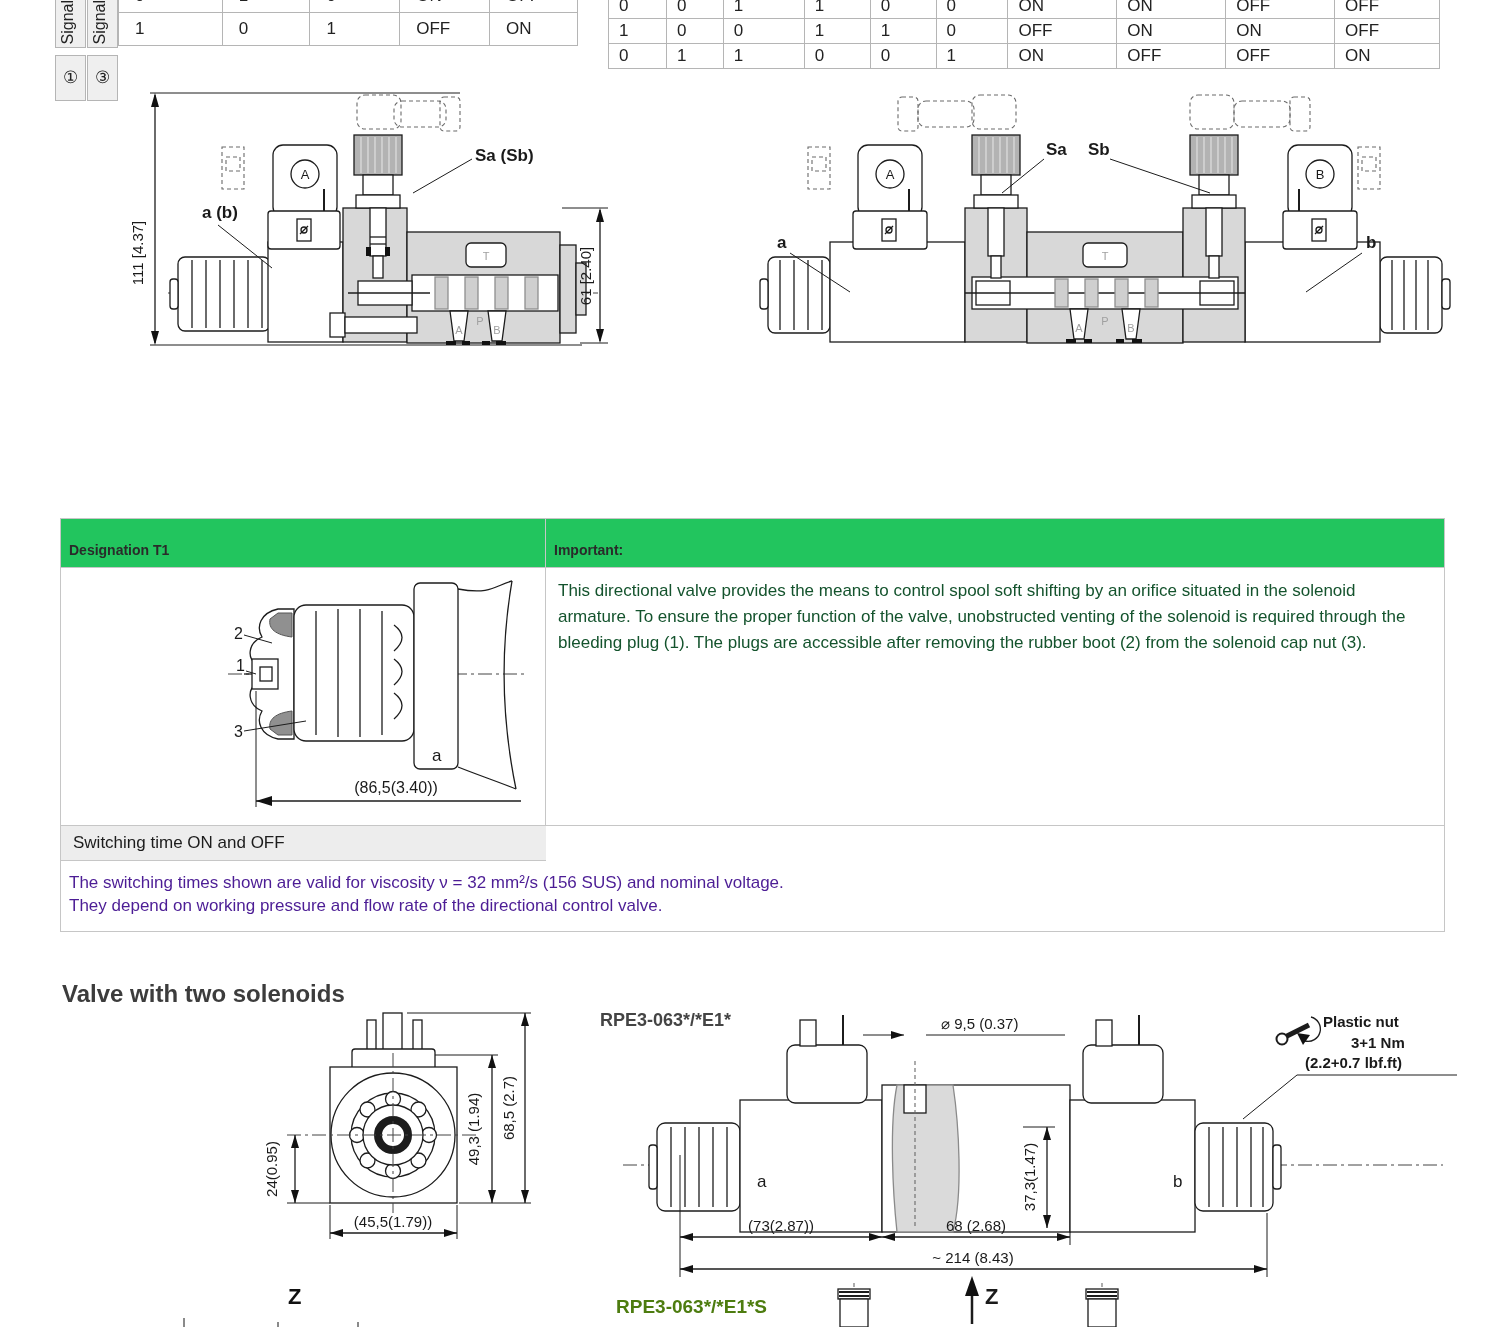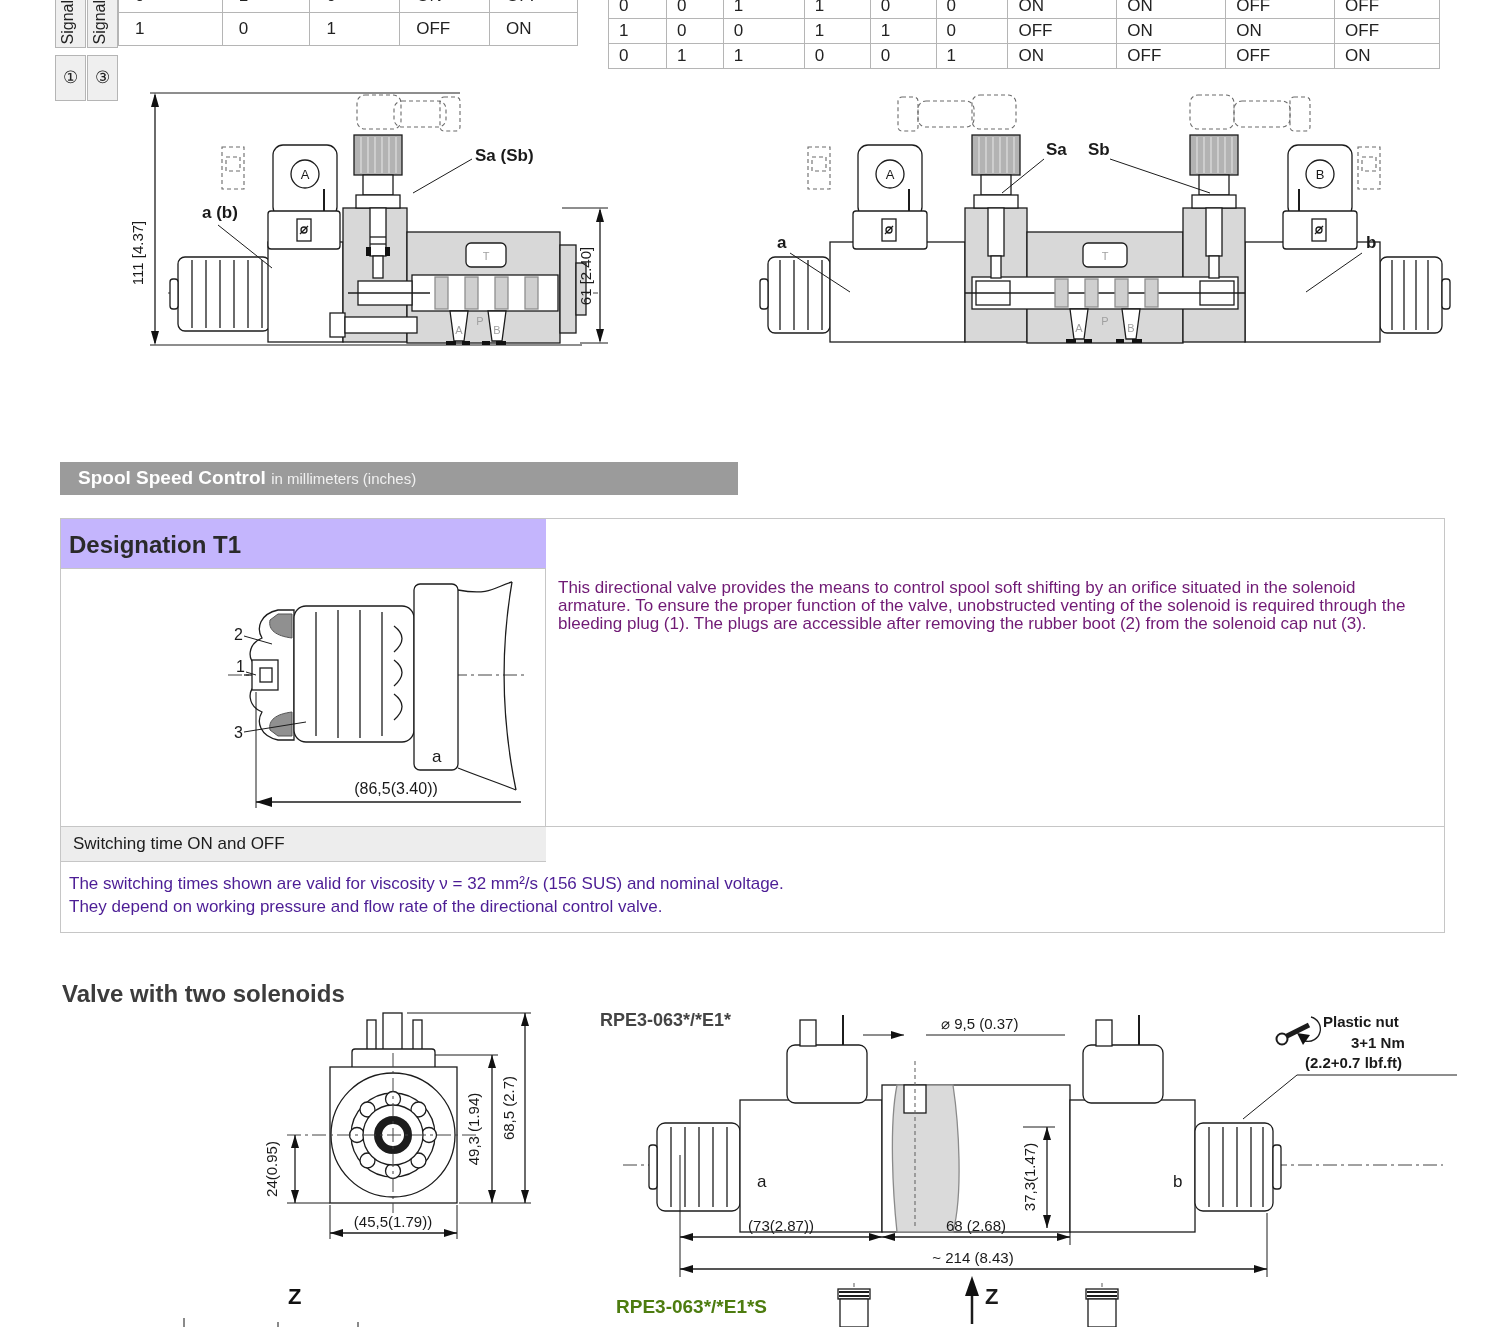--- a/index.html
+++ b/index.html
@@ -22,24 +22,24 @@
   
   .bar { position:absolute; left:60px; width:678px; height:33px; background:#9b9b9b; }
   .bar .t { position:absolute; left:18px; top:5px; font-size:19px; font-weight:bold; color:#fff; }
   .bar .s { font-size:15px; font-weight:normal; color:#f0f0f0; }
 
   
   .stable { position:absolute; left:60px; top:518px; width:1385px; border:1px solid #c6c6c6; background:#fff; }
   .srow { display:flex; width:100%; }
   .scell { border-right:1px solid #c6c6c6; border-bottom:1px solid #c6c6c6; }
   .scell:last-child { border-right:none; }
-  .hcell { background:#c4b5fd; font-weight:bold; font-size:24px; color:#2a2a2a; padding:12px 10px 9px 8px; }
+  .hcell { background:#22c55e; font-weight:bold; font-size:14px; color:#2a2a2a; padding:23px 10px 9px 8px; }
   .c-left { width:485px; }
   .c-right { width:898px; flex:1; }
-  .ptext { font-size:17px; line-height:18px; color:#701a75; padding:10px 24px 10px 12px; }
+  .ptext { font-size:17px; line-height:26px; color:#14532d; padding:10px 24px 10px 12px; }
   .swlabel { background:#ededed; font-size:17px; color:#1c1c1c; padding:7px 12px; }
   .swval { font-size:17px; color:#1c1c1c; padding:7px 12px; background:#fff; }
   .notecell { border-bottom:none; padding:10px 12px 14px 8px; font-size:17px; line-height:23px; color:#4c1d95; background:#fff; }
 
   
   .cap { position:absolute; font-weight:bold; color:#3c3c3c; }
 
   
   svg { position:absolute; overflow:visible; }
   svg line, svg rect, svg path, svg circle, svg polyline { stroke:#1c1c1c; stroke-width:1.3; fill:none; }
@@ -373,30 +373,25 @@
       <line class="thin" x1="294" y1="74" x2="252" y2="108"></line>
       <text class="lbl" x="338" y="70">Sb</text>
       <line class="thin" x1="360" y1="74" x2="460" y2="108"></line>
       <text class="lbl" x="27" y="163">a</text>
       <line class="thin" x1="40" y1="168" x2="100" y2="207"></line>
       <text class="lbl" x="616" y="163">b</text>
       <line class="thin" x1="612" y1="168" x2="556" y2="207"></line>
     </g>
   </svg>
 
-  <div class="bar" style="top:462px;">
-    <div class="t">
-      <span>Spool Speed Control</span>
-      <span class="s">in millimeters (inches)</span>
-    </div>
-  </div>
 
   <div class="stable">
     <div class="srow">
       <div class="scell hcell c-left">Designation T1</div>
+      <div class="scell hcell c-right">Important:</div>
     </div>
     <div class="srow">
       <div class="scell c-left" style="height:258px; position:relative;">
         <svg style="left:155px; top:3px;" width="320" height="250" viewBox="0 0 320 250">
           <line class="cdash" x1="12" y1="103" x2="308" y2="103"></line>
           <g>
             <path class="fw" d="M62,38 C44,42 40,56 46,66 C32,72 30,88 42,94 L42,112 C30,118 32,134 46,140 C40,150 44,164 62,168 L78,168 L78,38 Z"></path>
             <path class="fb" d="M62,42 L76,42 L76,66 C60,64 52,58 54,48 Z"></path>
             <path class="fb" d="M54,158 C52,148 60,142 76,140 L76,164 L62,164 Z"></path>
           </g>

